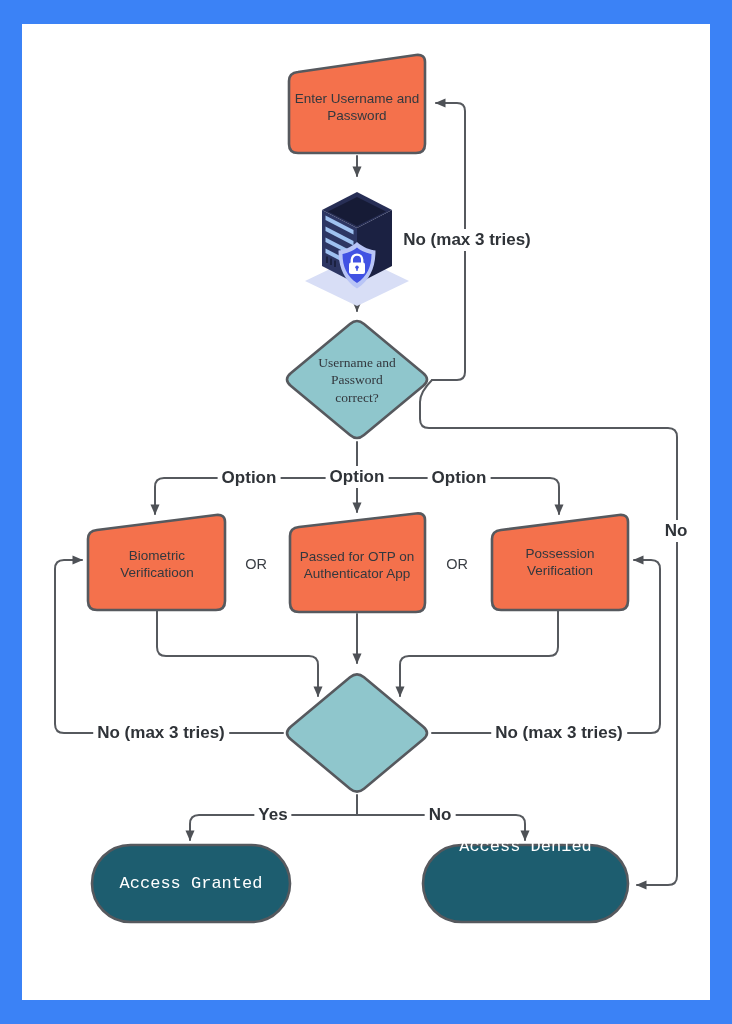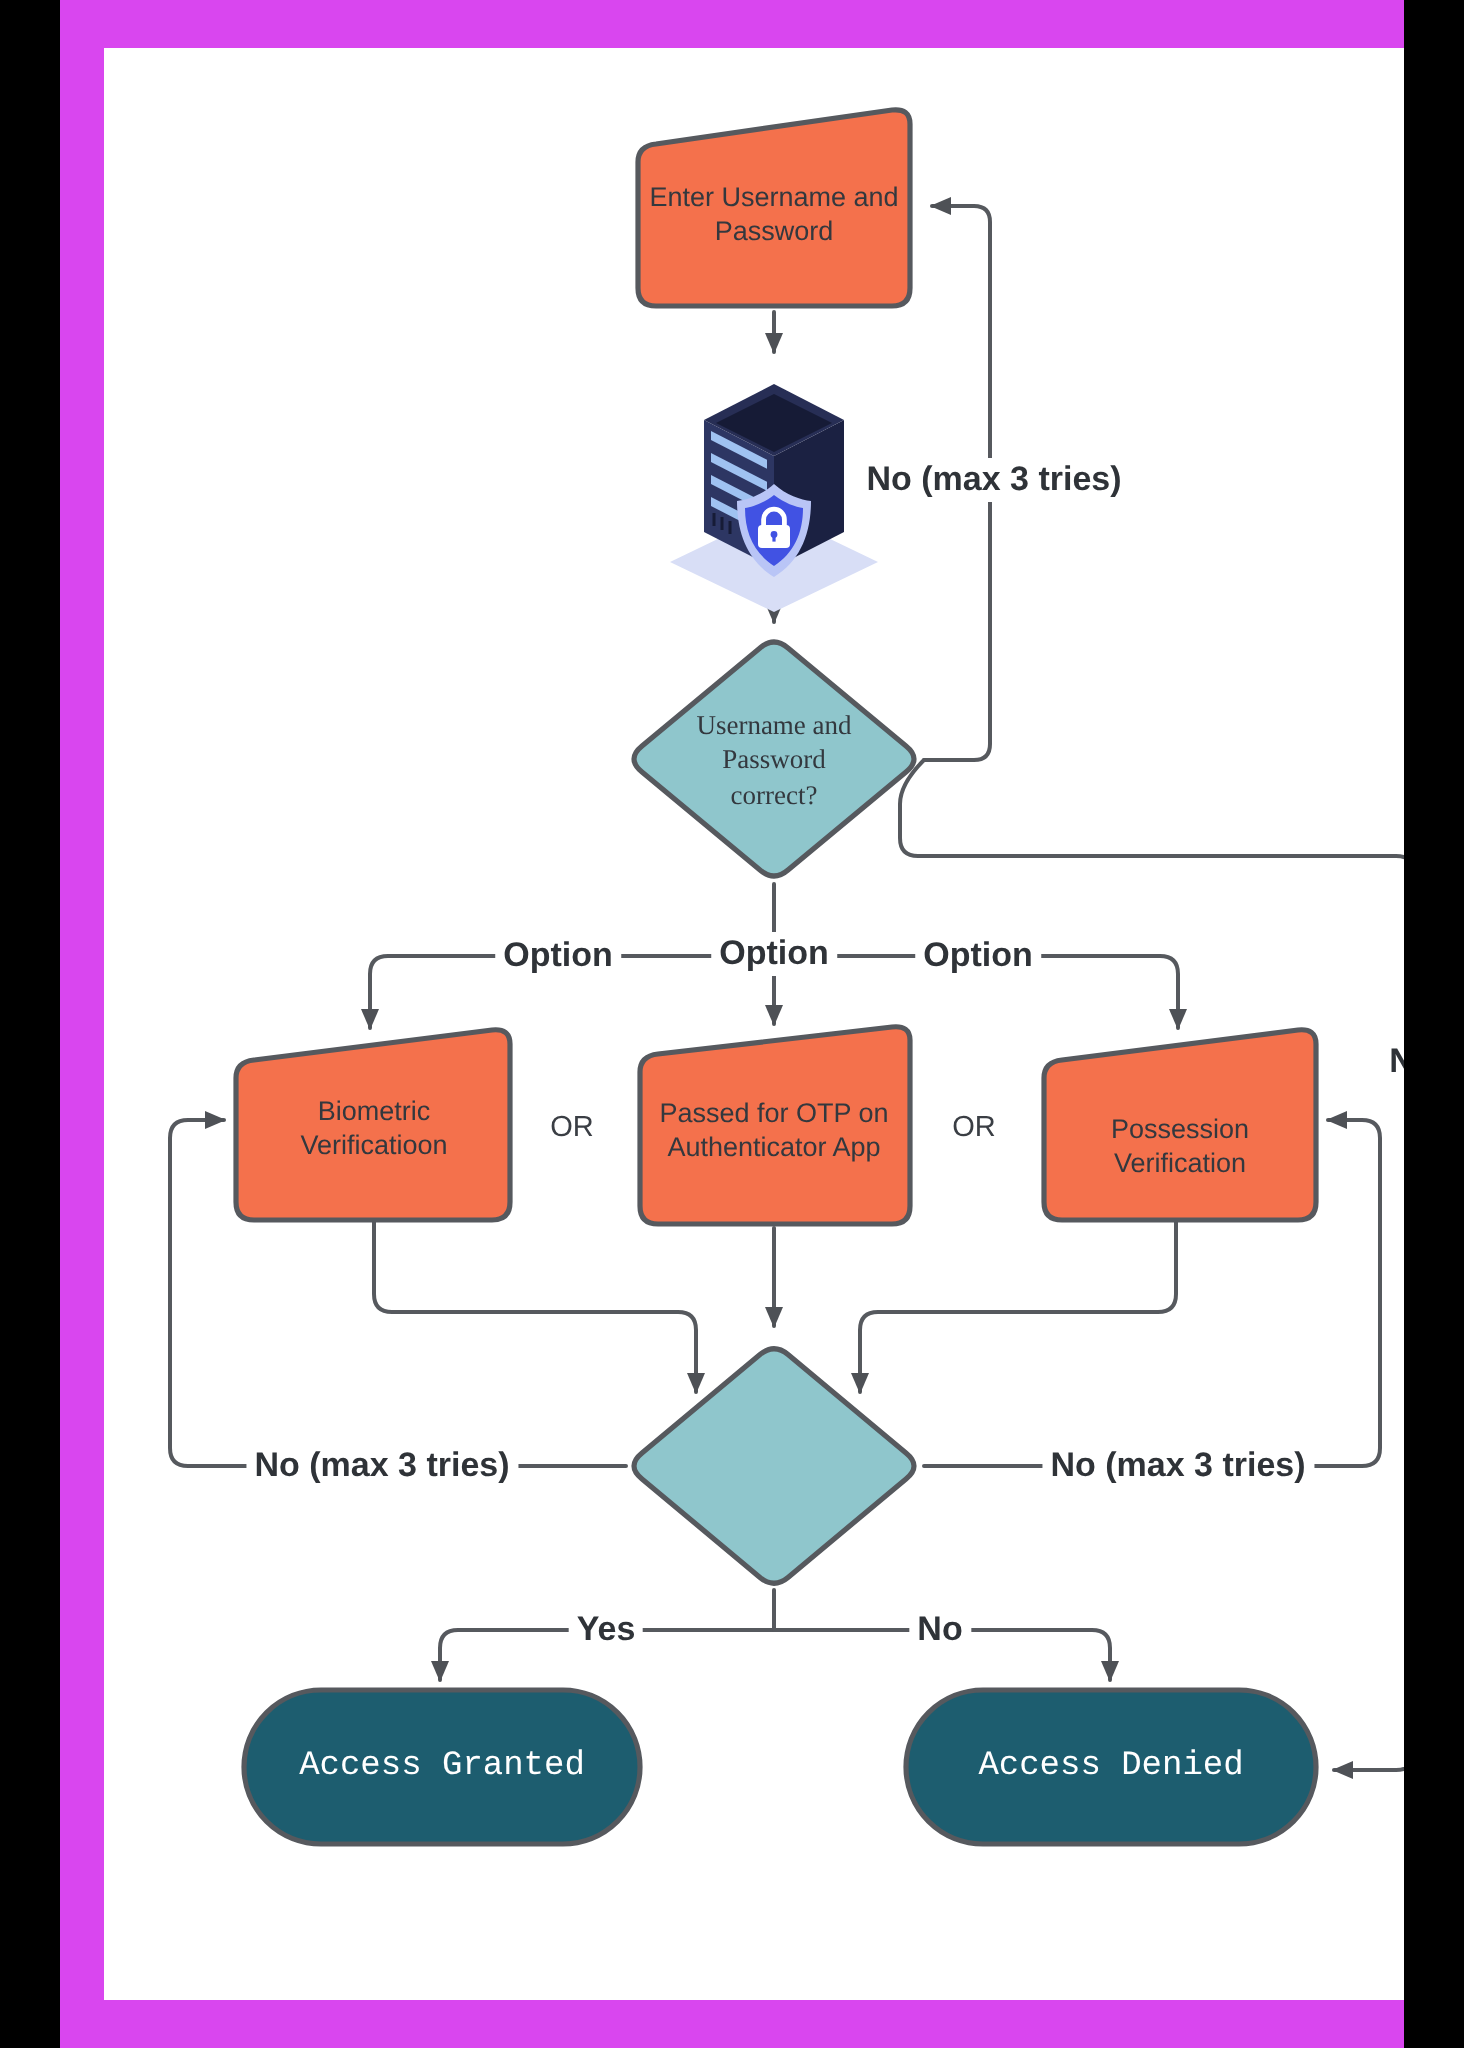--- a/index.html
+++ b/index.html
@@ -1,17 +1,17 @@
 <!DOCTYPE html>
 <html><head>
 <meta charset="utf-8">
 <style>
   html,body{margin:0;padding:0;background:#000;}
   body{font-family:"Liberation Sans", sans-serif;}
-  .stage{position:relative;width:672px;height:1024px;margin:0 auto;background:#d946ef;overflow:hidden;}
+  .stage{position:relative;width:732px;height:1024px;margin:0 auto;background:#3b82f6;overflow:hidden;}
   .page{position:absolute;left:22px;top:24px;width:688px;height:976px;background:#fff;}
   svg.wires{position:absolute;left:0;top:0;width:732px;height:1024px;}
   .conn{fill:none;stroke:#56595E;stroke-width:2;stroke-linecap:round;}
   .shape{stroke:#56595E;stroke-width:2.6;stroke-linejoin:round;}
   .node-text{position:absolute;display:flex;align-items:center;justify-content:center;
     text-align:center;color:#33383E;font-size:13.5px;font-weight:500;line-height:1.28;}
   .terminal-text{color:#FFFFFF;font-size:17px;font-weight:500;font-family:Liberation Mono, monospace;}
   .edge-label{position:absolute;transform:translate(-50%,-50%);background:#fff;
     padding:1px 4px;font-size:17px;font-weight:700;color:#2F3338;white-space:nowrap;}
   .or-label{font-size:14.5px;font-weight:500;color:#3A3E44;}
@@ -75,23 +75,23 @@
       <rect x="349" y="262.5" width="16" height="11.5" rx="2" fill="#FFFFFF"></rect>
       <circle cx="357" cy="267.2" r="1.7" fill="#4152E3"></circle>
       <rect x="356.2" y="267.6" width="1.6" height="3.2" fill="#4152E3"></rect>
     </g>
   </svg>
 
   <div class="node-text" style="left:294px;top:68px;width:126px;height:78px;">Enter Username and Password</div>
   <div class="node-text" style="left:309px;top:334px;width:96px;height:92px;font-family:Liberation Serif, serif;">Username and Password correct?</div>
   <div class="node-text" style="left:97px;top:528px;width:120px;height:72px;">Biometric Verificatioon</div>
   <div class="node-text" style="left:295px;top:524px;width:124px;height:82px;">Passed for OTP on Authenticator App</div>
-  <div class="node-text" style="left:500px;top:537px;width:120px;height:72px;">Possession Verification</div>
+  <div class="node-text" style="left:500px;top:526px;width:120px;height:72px;">Possession Verification</div>
   <div class="node-text terminal-text" style="left:96px;top:845px;width:190px;height:77px;">Access Granted</div>
-  <div class="node-text terminal-text" style="left:427px;top:845px;width:197px;height:77px;">Access Denied</div>
+  <div class="node-text terminal-text" style="left:427px;top:808px;width:197px;height:77px;">Access Denied</div>
 
   <div class="edge-label" style="left:467px;top:240px;">No (max 3 tries)</div>
   <div class="edge-label" style="left:676px;top:531px;">No</div>
   <div class="edge-label" style="left:249px;top:478px;">Option</div>
   <div class="edge-label" style="left:357px;top:477px;">Option</div>
   <div class="edge-label" style="left:459px;top:478px;">Option</div>
   <div class="edge-label or-label" style="left:256px;top:564px;">OR</div>
   <div class="edge-label or-label" style="left:457px;top:564px;">OR</div>
   <div class="edge-label" style="left:161px;top:733px;">No (max 3 tries)</div>
   <div class="edge-label" style="left:559px;top:733px;">No (max 3 tries)</div>

